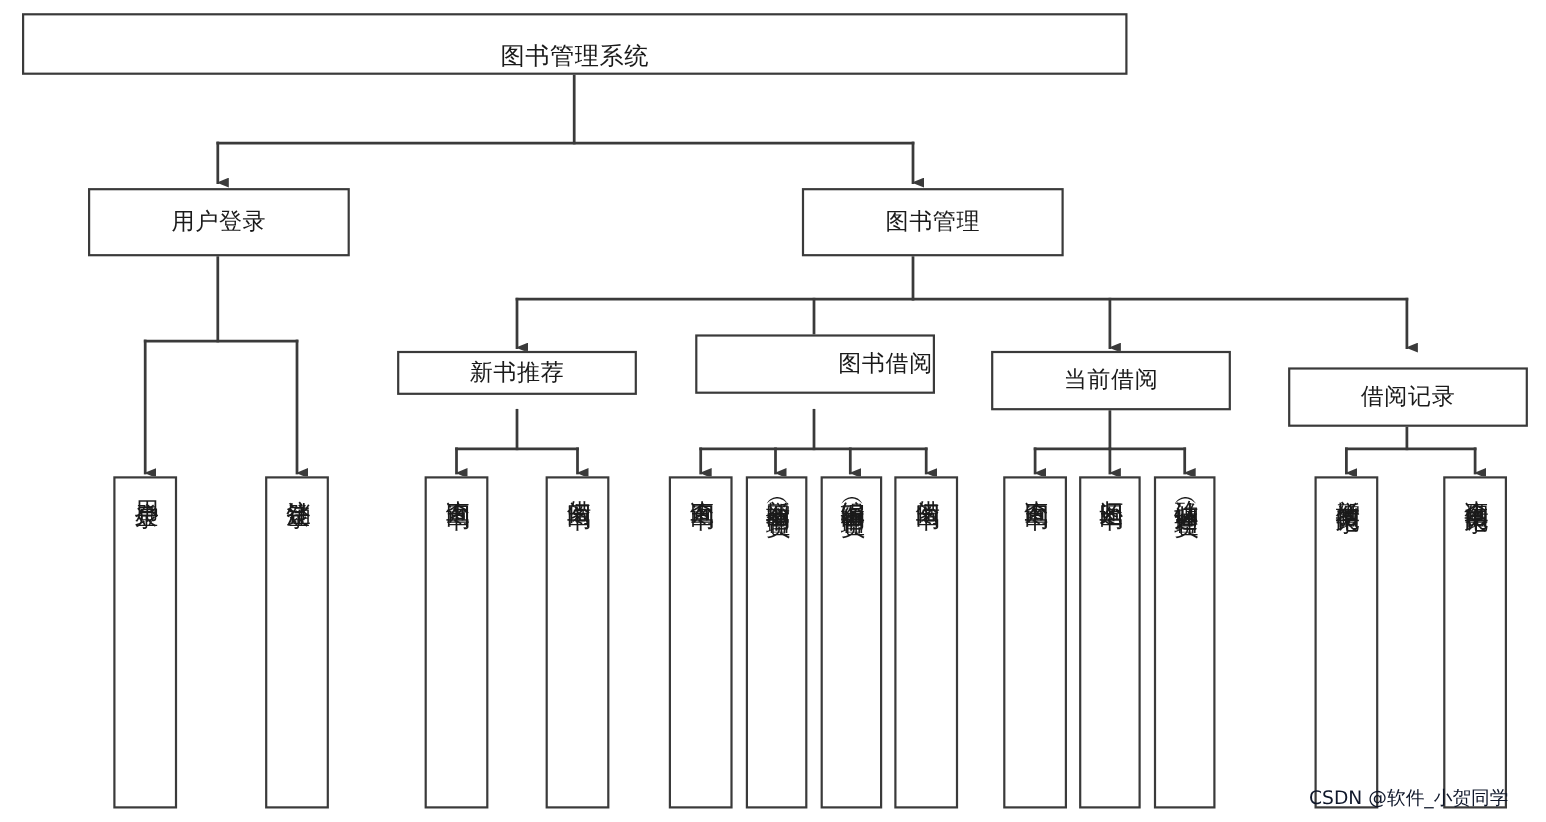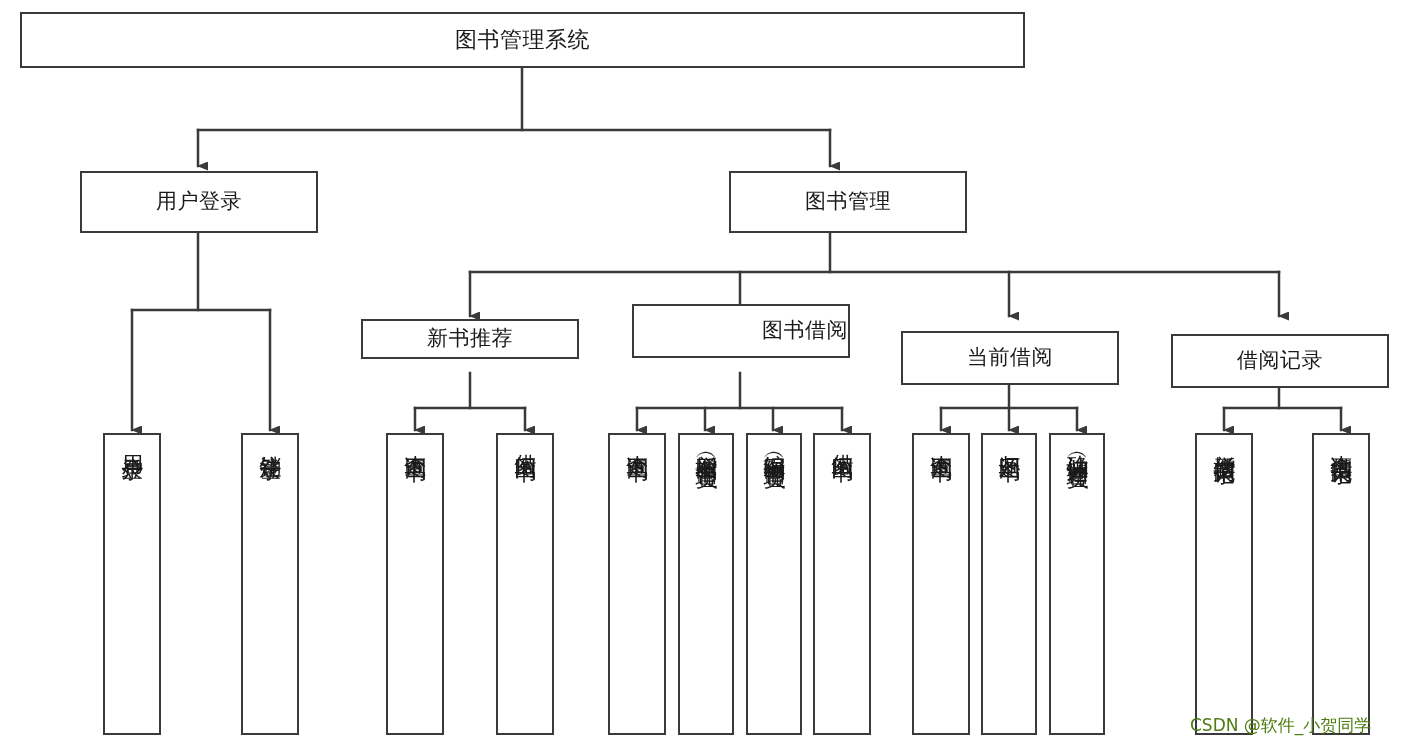--- a/index.html
+++ b/index.html
@@ -59,21 +59,21 @@
     margin: 0 auto;
   }
   .node.root .node-label {
     font-size: 22px;
   }
   .watermark {
     position: absolute;
     left: 1190px;
     top: 714px;
     font-size: 17px;
-    color: #4d7c0f;
+    color: #0f172a;
     white-space: nowrap;
     z-index: 5;
     font-family: "DejaVu Sans", "Liberation Sans", sans-serif;
   }
 </style>
 </head>
 <body>
 
 <div id="canvas">
 
@@ -120,41 +120,41 @@
       <path d="M1009,408 L1009,430" marker-end="url(#arw)"></path>
       <path d="M1077,408 L1077,430" marker-end="url(#arw)"></path>
 
       <path d="M1279,373 L1279,408"></path>
       <path d="M1224,408 L1341,408"></path>
       <path d="M1224,408 L1224,430" marker-end="url(#arw)"></path>
       <path d="M1341,408 L1341,430" marker-end="url(#arw)"></path>
     </g>
   </svg>
 
-  <div class="node horizontal root" style="left:20px; top:12px; width:1005px; height:56px;">
+  <div class="node horizontal root" style="left:20px; top:12px; width:1005px; height:56px;align-items:flex-end;">
     <span class="node-label">图书管理系统</span>
   </div>
 
   <div class="node horizontal" style="left:80px; top:171px; width:238px; height:62px;">
     <span class="node-label">用户登录</span>
   </div>
 
   <div class="node horizontal" style="left:712px; top:171px; width:238px; height:62px;margin-left:17px;">
     <span class="node-label">图书管理</span>
   </div>
 
   <div class="node horizontal" style="left:361px; top:319px; width:218px; height:40px;">
     <span class="node-label">新书推荐</span>
   </div>
 
   <div class="node horizontal" style="left:632px; top:304px; width:218px; height:54px;justify-content:flex-end;">
     <span class="node-label">图书借阅</span>
   </div>
 
-  <div class="node horizontal" style="left:901px; top:319px; width:218px; height:54px;margin-top:12px;">
+  <div class="node horizontal" style="left:901px; top:319px; width:218px; height:54px;">
     <span class="node-label">当前借阅</span>
   </div>
 
   <div class="node horizontal" style="left:1171px; top:334px; width:218px; height:54px;">
     <span class="node-label">借阅记录</span>
   </div>
 
   <div class="node vertical" style="left:103px; top:433px; width:58px; height:302px;">
     <span class="node-label">用户登录</span>
   </div>

